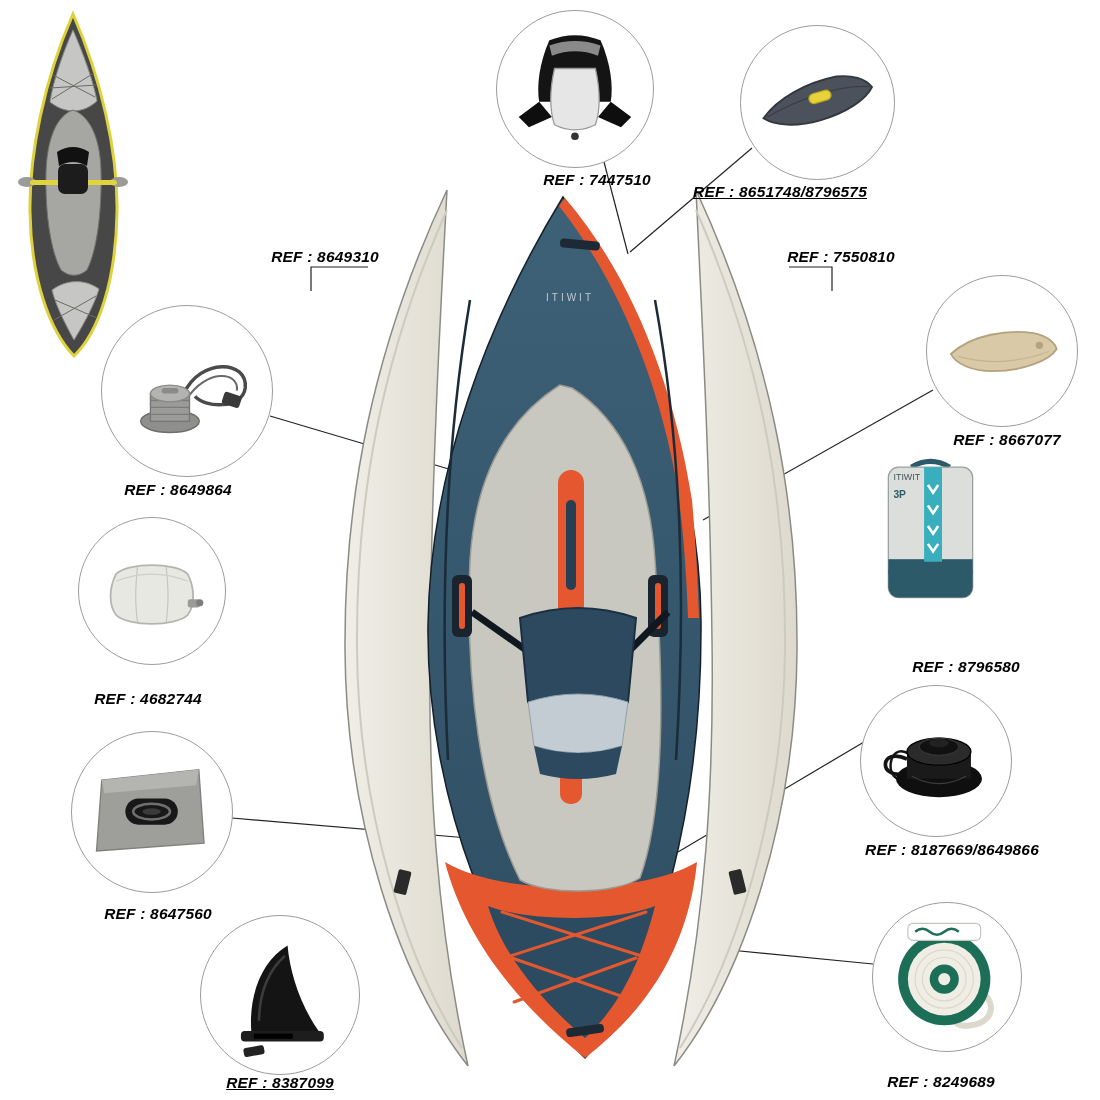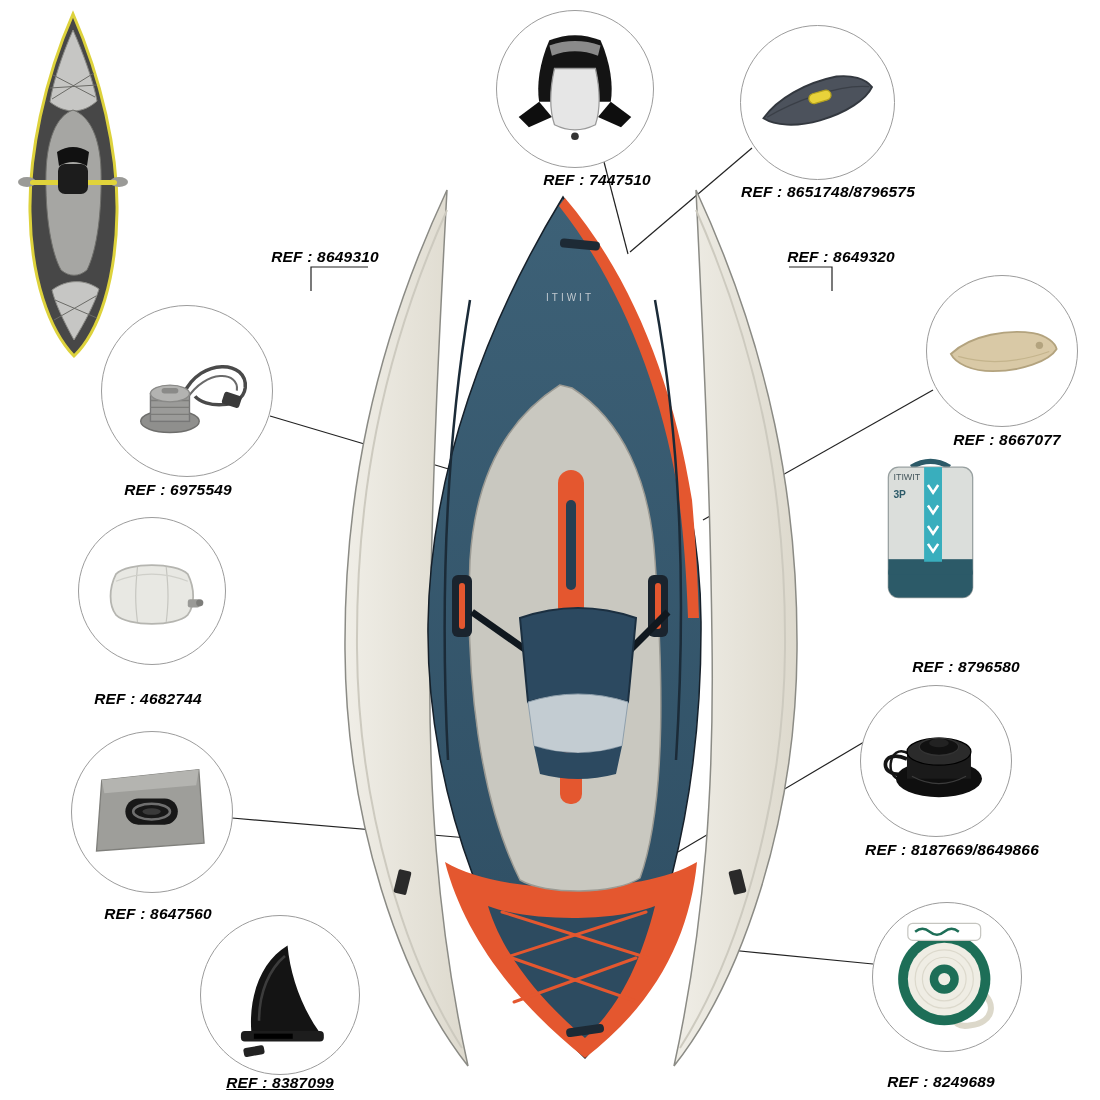--- a/index.html
+++ b/index.html
@@ -132,24 +132,24 @@
 
   <div class="callout" style="left:740px;top:25px;width:155px;height:155px;">
     <svg viewBox="0 0 100 100">
       <g transform="rotate(-16 50 50)">
         <path d="M 5,50 C 20,38 45,32 70,34 C 82,36 92,42 95,50 C 88,58 70,64 48,64 C 28,64 12,58 5,50 Z" fill="#4c525c" stroke="#33383f" stroke-width="1.5"></path>
         <path d="M 8,50 C 30,44 70,40 93,49" fill="none" stroke="#3a3f47"></path>
         <rect x="44" y="42" width="18" height="8" rx="4" fill="#e8d23a" stroke="#b5a21f"></rect>
       </g>
     </svg>
   </div>
-  <div class="label" style="left:708px;top:183px;width:240px;">REF : 8651748/8796575</div>
+  <div class="label" style="left:660px;top:183px;width:240px;text-decoration:underline;">REF : 8651748/8796575</div>
 
   <div class="label" style="left:225px;top:248px;width:200px;">REF : 8649310</div>
-  <div class="label" style="left:741px;top:248px;width:200px;">REF : 8649320</div>
+  <div class="label" style="left:741px;top:248px;width:200px;">REF : 7550810</div>
 
   <div class="callout" style="left:926px;top:275px;width:152px;height:152px;">
     <svg viewBox="0 0 100 100">
       <path d="M 8,52 C 25,36 55,32 75,35 C 86,37 93,43 94,48 C 88,58 65,66 42,66 C 25,66 12,60 8,52 Z" fill="#d9c9a6" stroke="#b3a37e" stroke-width="1.5"></path>
       <path d="M 14,54 C 35,60 60,60 88,50" fill="none" stroke="#c4b48c"></path>
       <circle cx="80" cy="45" r="3" fill="#b3a37e"></circle>
     </svg>
   </div>
   <div class="label" style="left:907px;top:431px;width:200px;">REF : 8667077</div>
 
@@ -208,21 +208,21 @@
       <rect x="76" y="52" width="13" height="9" rx="2" fill="#3a3a3a" transform="rotate(18 82 56)"></rect>
       <ellipse cx="38" cy="72" rx="21" ry="8" fill="#8f8f8d" stroke="#6e6e6c"></ellipse>
       <rect x="24" y="52" width="28" height="20" fill="#9b9b99" stroke="#777"></rect>
       <line x1="24" y1="57" x2="52" y2="57" stroke="#7c7c7a"></line>
       <line x1="24" y1="62" x2="52" y2="62" stroke="#7c7c7a"></line>
       <line x1="24" y1="67" x2="52" y2="67" stroke="#7c7c7a"></line>
       <ellipse cx="38" cy="52" rx="14" ry="6" fill="#b3b3b1" stroke="#8a8a88"></ellipse>
       <rect x="32" y="48" width="12" height="4" rx="2" fill="#8a8a88"></rect>
     </svg>
   </div>
-  <div class="label" style="left:78px;top:481px;width:200px;">REF : 6975549</div>
+  <div class="label" style="left:78px;top:481px;width:200px;">REF : 8649864</div>
 
   <div class="callout" style="left:78px;top:517px;width:148px;height:148px;">
     <svg viewBox="0 0 100 100">
       <path d="M 20,36 C 30,26 70,26 80,36 C 86,48 86,62 80,70 C 70,80 30,80 20,70 C 14,62 14,48 20,36 Z" fill="#e8e8e3" stroke="#b5b5b0" stroke-width="1.5"></path>
       <path d="M 38,30 C 36,50 36,60 38,76" fill="none" stroke="#c6c6c0"></path>
       <path d="M 62,30 C 64,50 64,60 62,76" fill="none" stroke="#c6c6c0"></path>
       <path d="M 20,42 C 40,34 60,34 80,42" fill="none" stroke="#cfcfc9"></path>
       <rect x="80" y="57" width="10" height="7" rx="2" fill="#9a9a97"></rect>
       <circle cx="90" cy="60" r="3" fill="#7d7d7a"></circle>
     </svg>

